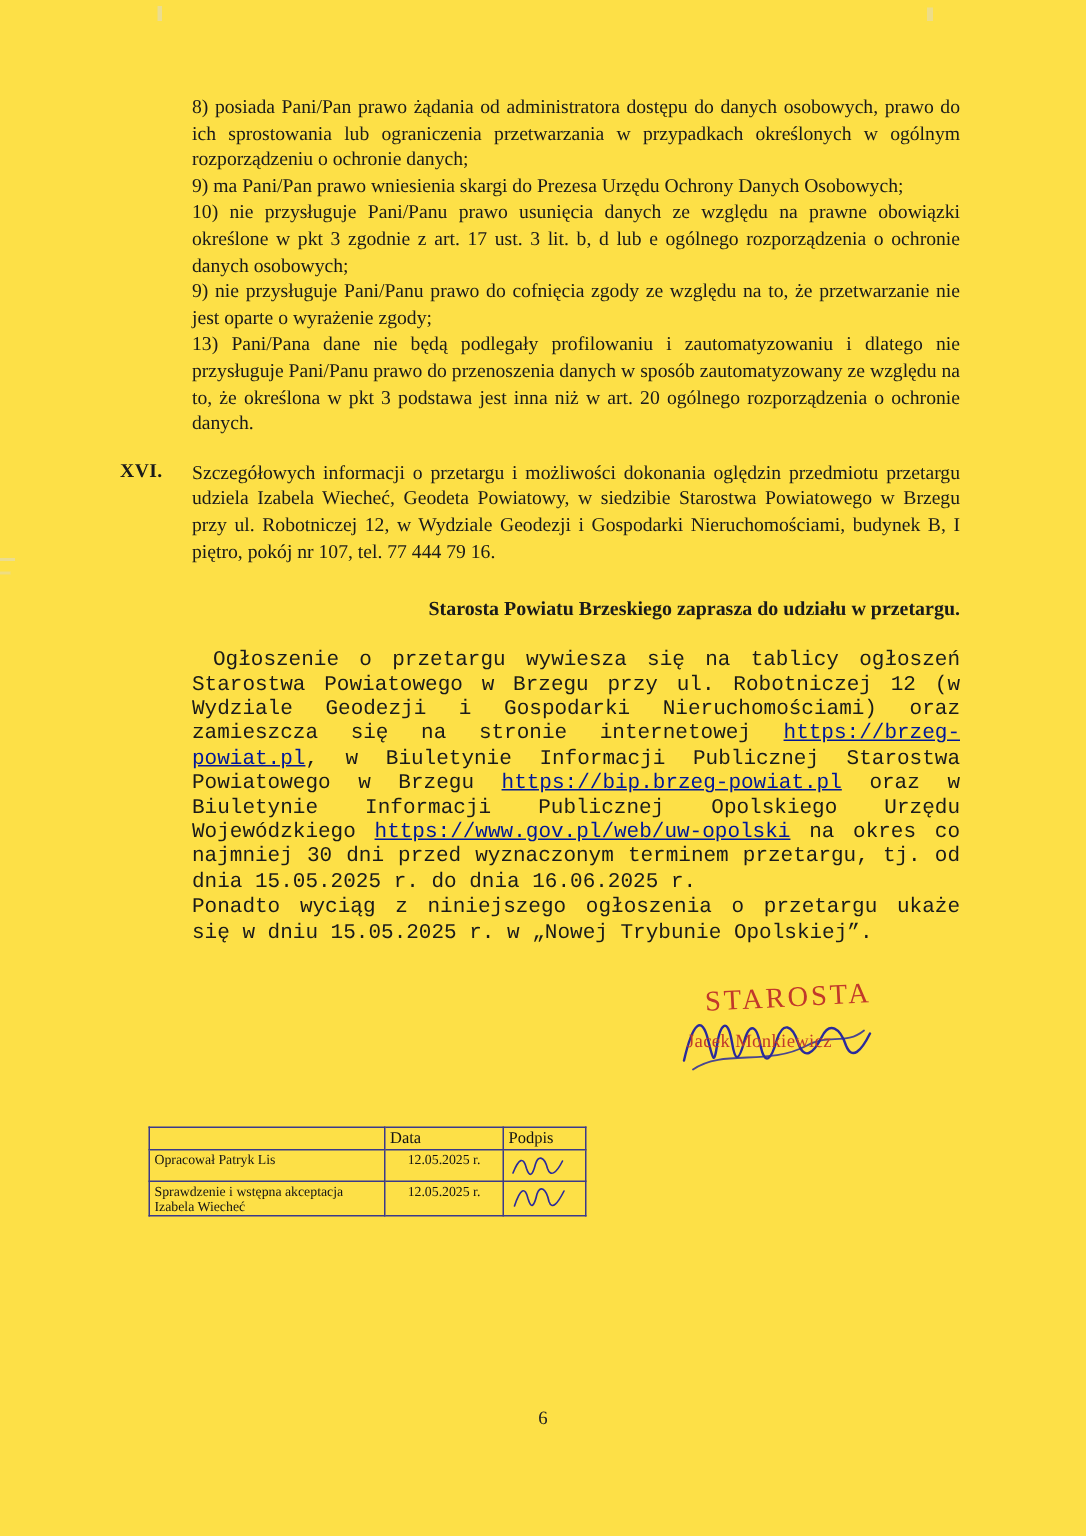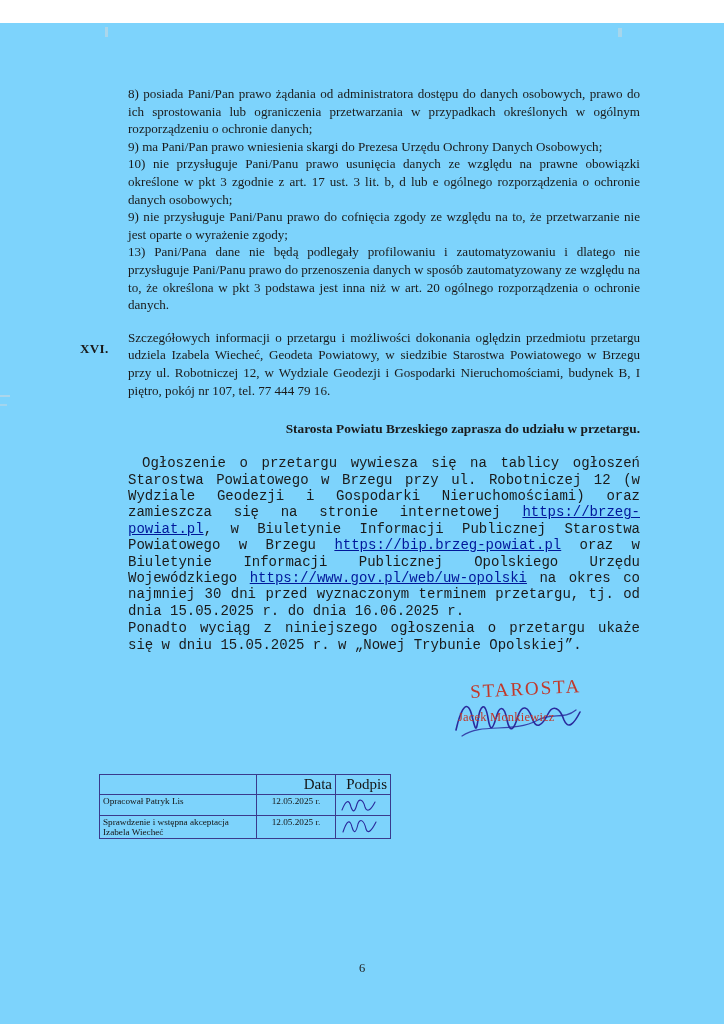--- a/index.html
+++ b/index.html
@@ -11,22 +11,21 @@
     width: 724px;
     height: 1024px;
     position: relative;
     font-family: "Liberation Serif", serif;
     color: #1a1a1a;
     overflow: hidden;
   }
   .page {
     position: absolute;
     inset: 0;
-    background: #7dd3fc;
-    margin-top: 23px;
+    background: #fde047;
   }
   
   .scan-mark {
     position: absolute;
     background: #d9d9d9;
   }
   .content {
     position: absolute;
     left: 128px;
     top: 62px;
@@ -44,21 +43,21 @@
     margin-bottom: 0;
   }
   .section-xvi {
     position: relative;
     margin-top: 15px;
     padding-left: 0;
   }
   .section-xvi .numeral {
     position: absolute;
     left: -48px;
-    top: 12px;
+    top: 0;
     font-weight: bold;
     font-size: 13.1px;
     letter-spacing: 0.3px;
   }
   .invite {
     text-align: right;
     font-weight: bold;
     font-size: 13.3px;
     margin-top: 22px;
     margin-bottom: 18px;
@@ -123,22 +122,22 @@
     font-family: "Liberation Serif", serif;
   }
   .approvals td, .approvals th {
     border: 1px solid #3a3a8c;
     padding: 1px 3px;
     vertical-align: top;
     font-weight: normal;
     color: #141414;
   }
   .approvals th {
-    text-align: right;
-    font-size: 15px;
+    text-align: left;
+    font-size: 11px;
   }
   .col-desc { width: 150px; }
   .col-date { width: 72px; text-align: center; }
   .col-sign { width: 48px; }
   .cell-date { text-align: center; }
   .mini-scribble {
     width: 40px;
     height: 18px;
     display: block;
   }

